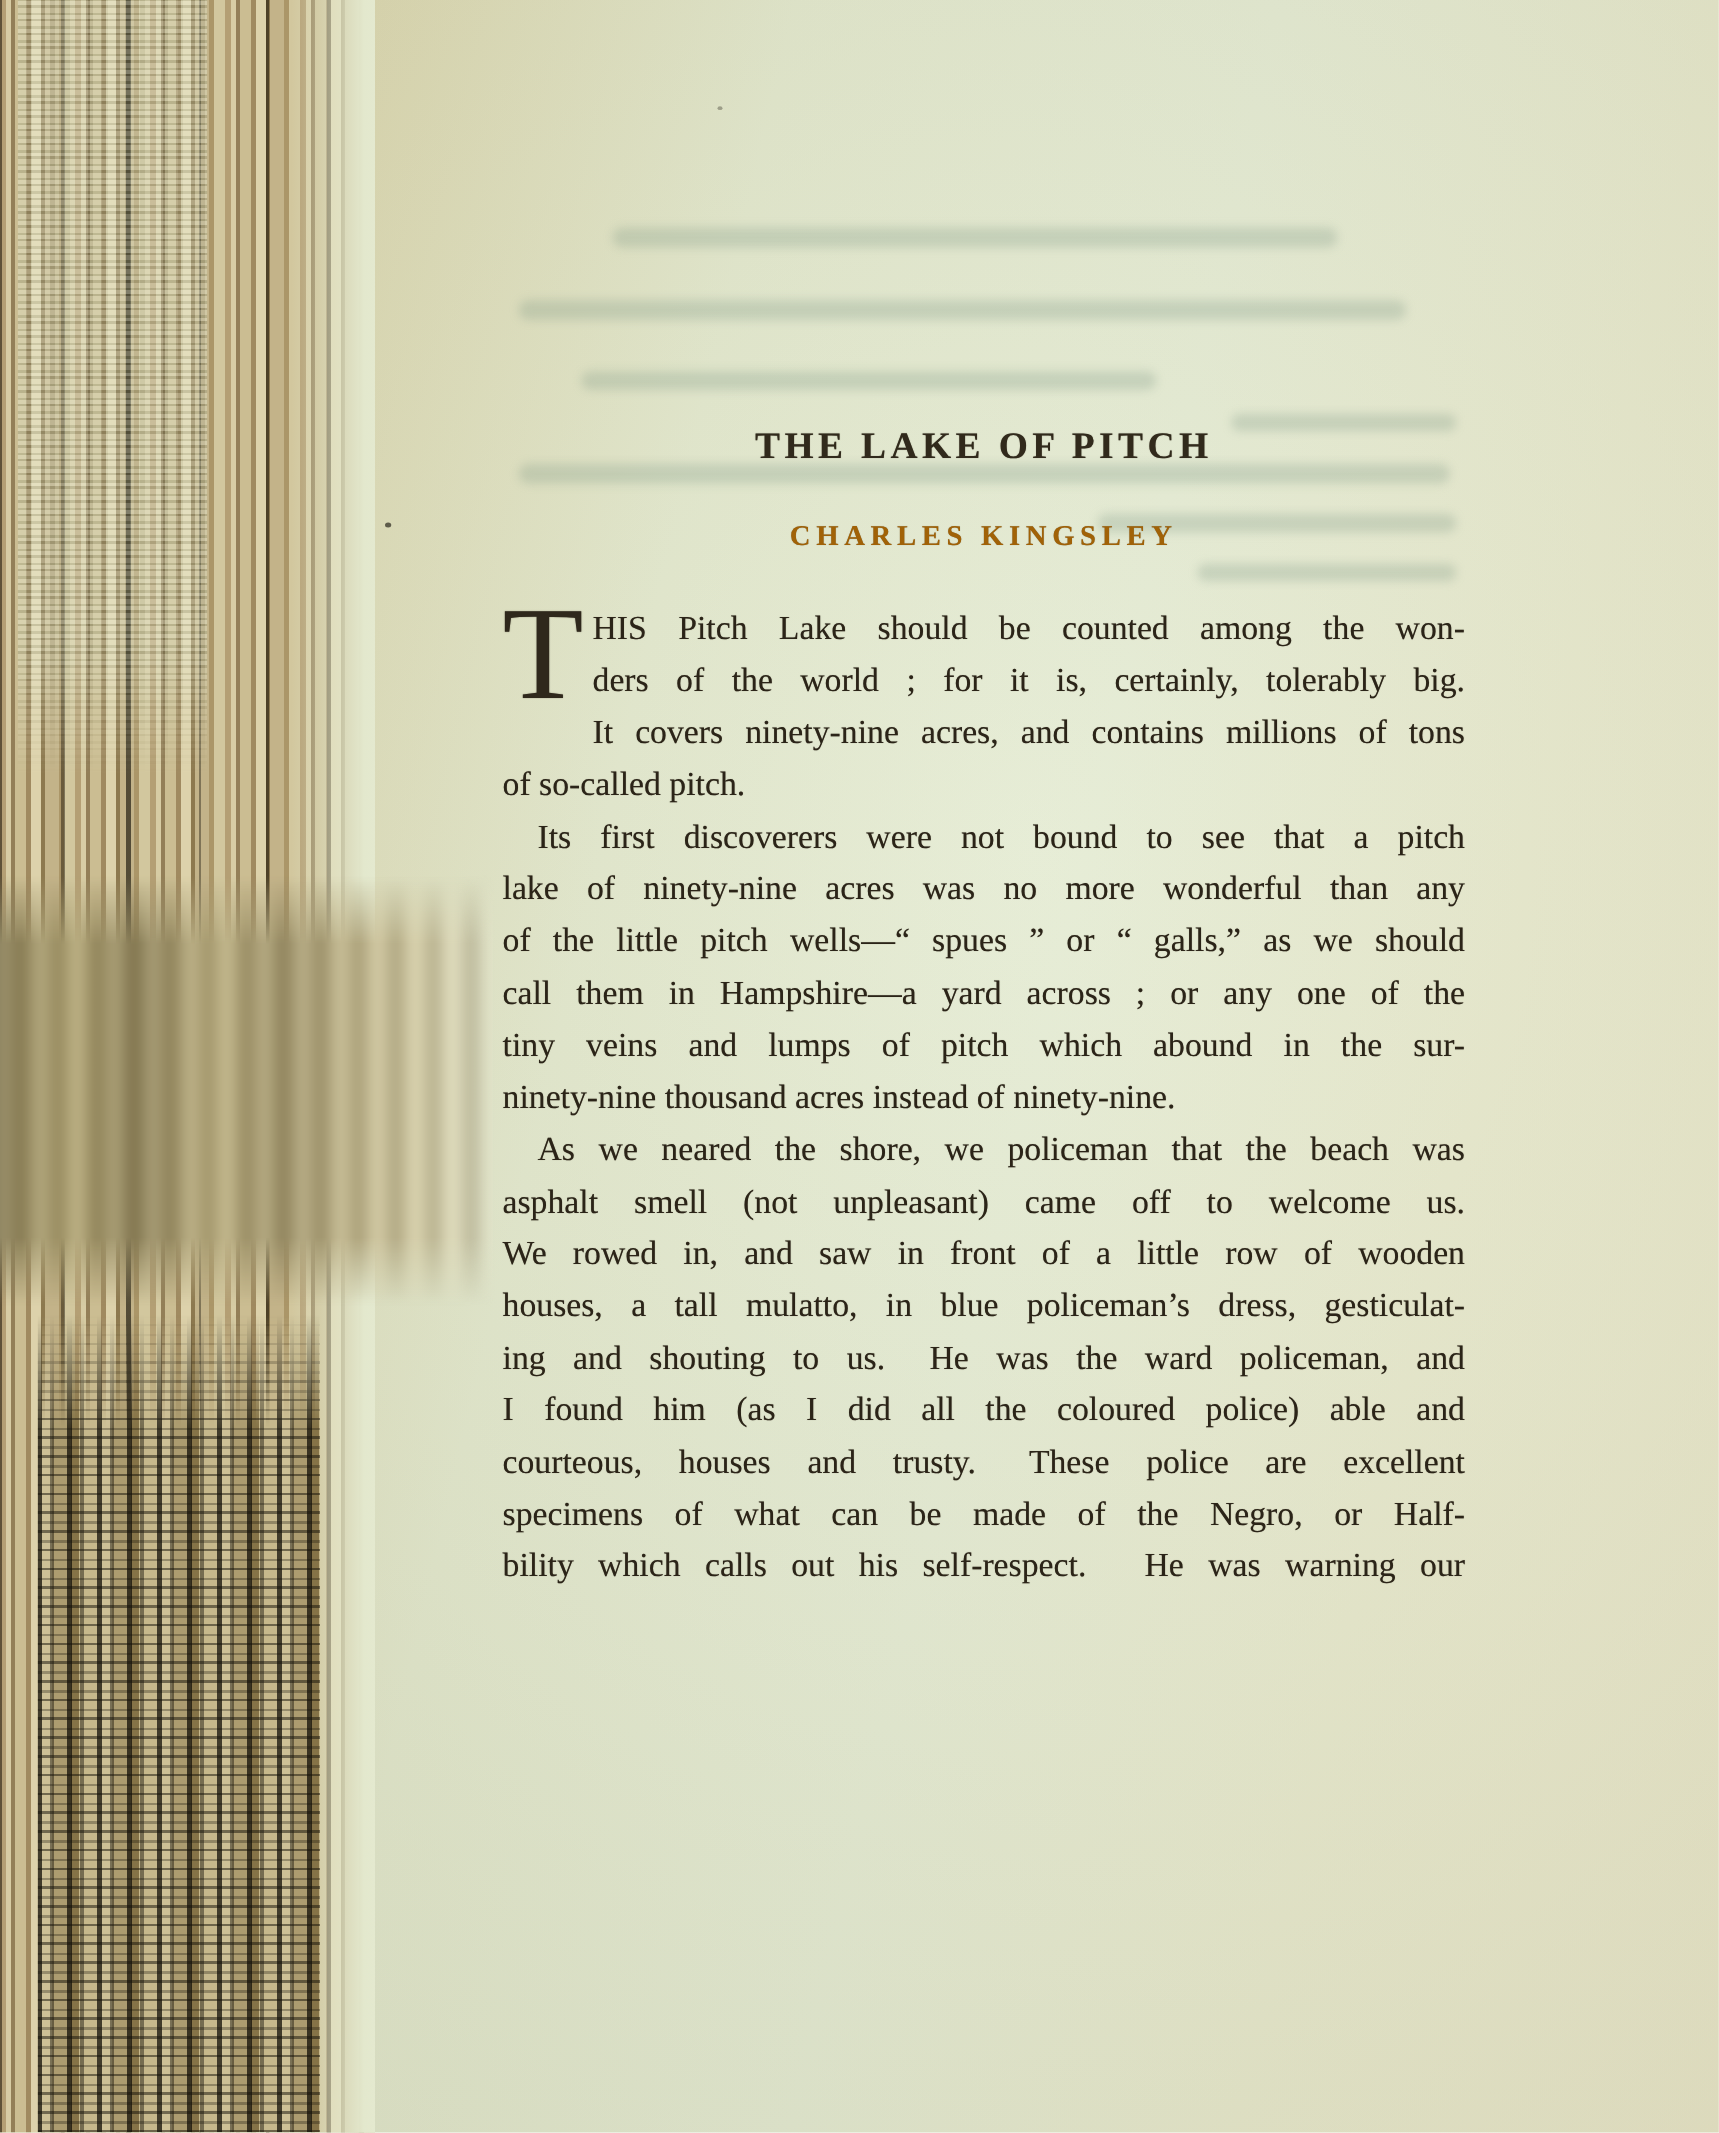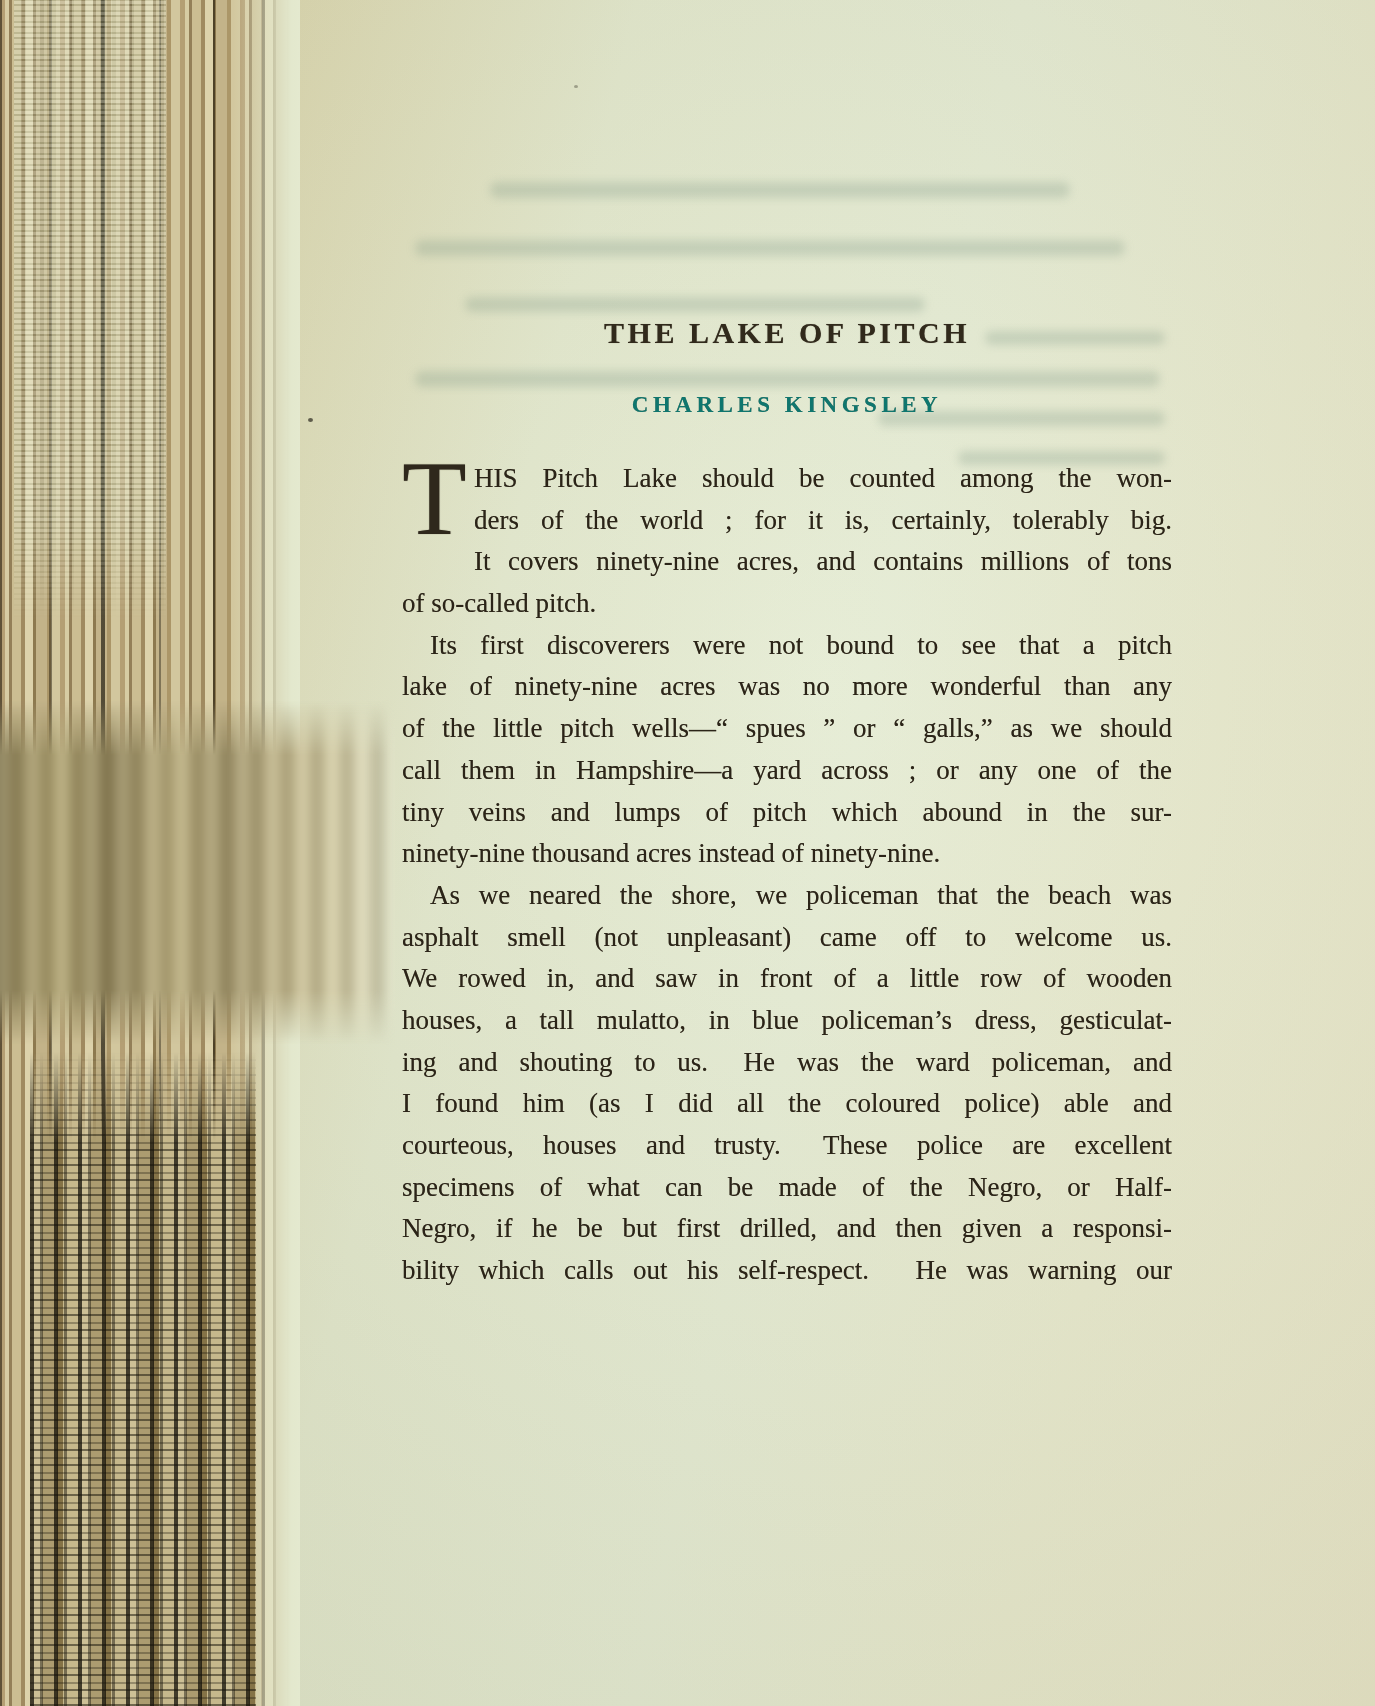--- a/index.html
+++ b/index.html
@@ -66,28 +66,28 @@
   .g4{left:985px;top:331px;width:180px;height:14px;}
   .g5{left:415px;top:371px;width:745px;height:16px;}
   .g6{left:878px;top:411px;width:287px;height:15px;}
   .g7{left:958px;top:451px;width:207px;height:14px;}
 
   .speck{position:absolute;border-radius:50%;background:rgba(62,60,48,0.8);}
   .s1{left:308px;top:418px;width:5px;height:4px;}
   .s2{left:574px;top:85px;width:4px;height:3px;opacity:0.5;}
 
   
-  .article{position:absolute;left:402px;top:318px;width:770px;color:#2b2418;}
+  .article{position:absolute;left:402px;top:342px;width:770px;color:#2b2418;}
   .title{
     text-align:center;font-size:30px;font-weight:700;letter-spacing:3.5px;
     line-height:30px;color:#312a1c;text-shadow:0 0 0.7px rgba(49,42,28,0.55);
   }
   .author{
     text-align:center;font-size:23px;font-weight:700;letter-spacing:4.5px;
-    line-height:23px;margin-top:45px;color:#0f766e;text-shadow:0 0 0.6px rgba(51,41,27,0.5);
+    line-height:23px;margin-top:45px;color:#a16207;text-shadow:0 0 0.6px rgba(51,41,27,0.5);
   }
   .bodytext{margin-top:42px;text-shadow:0 0 0.6px rgba(50,40,25,0.5);}
   .para{overflow:visible;}
   .dropcap{
     float:left;width:72px;height:84px;font-size:106px;line-height:82px;
     color:#2f281c;text-shadow:0 0 1px rgba(47,40,28,0.6);
   }
   .line{
     height:41.7px;line-height:41.7px;font-size:27px;white-space:normal;
     text-align:justify;text-align-last:justify;
@@ -141,19 +141,18 @@
 
       <div class="para">
         <div class="line indent">As we neared the shore, we policeman that the beach was</div>
         <div class="line">asphalt smell (not unpleasant) came off to welcome us.</div>
         <div class="line">We rowed in, and saw in front of a little row of wooden</div>
         <div class="line">houses, a tall mulatto, in blue policeman’s dress, gesticulat-</div>
         <div class="line">ing and shouting to us.  He was the ward policeman, and</div>
         <div class="line">I found him (as I did all the coloured police) able and</div>
         <div class="line">courteous, houses and trusty.  These police are excellent</div>
         <div class="line">specimens of what can be made of the Negro, or Half-</div>
-        <div class="line">Negro, if he be but first drilled, and then given a responsi-</div>
         <div class="line">bility which calls out his self-respect.   He was warning our</div>
       </div>
 
     </div>
   </div>
 </div>
 
 </body></html>

